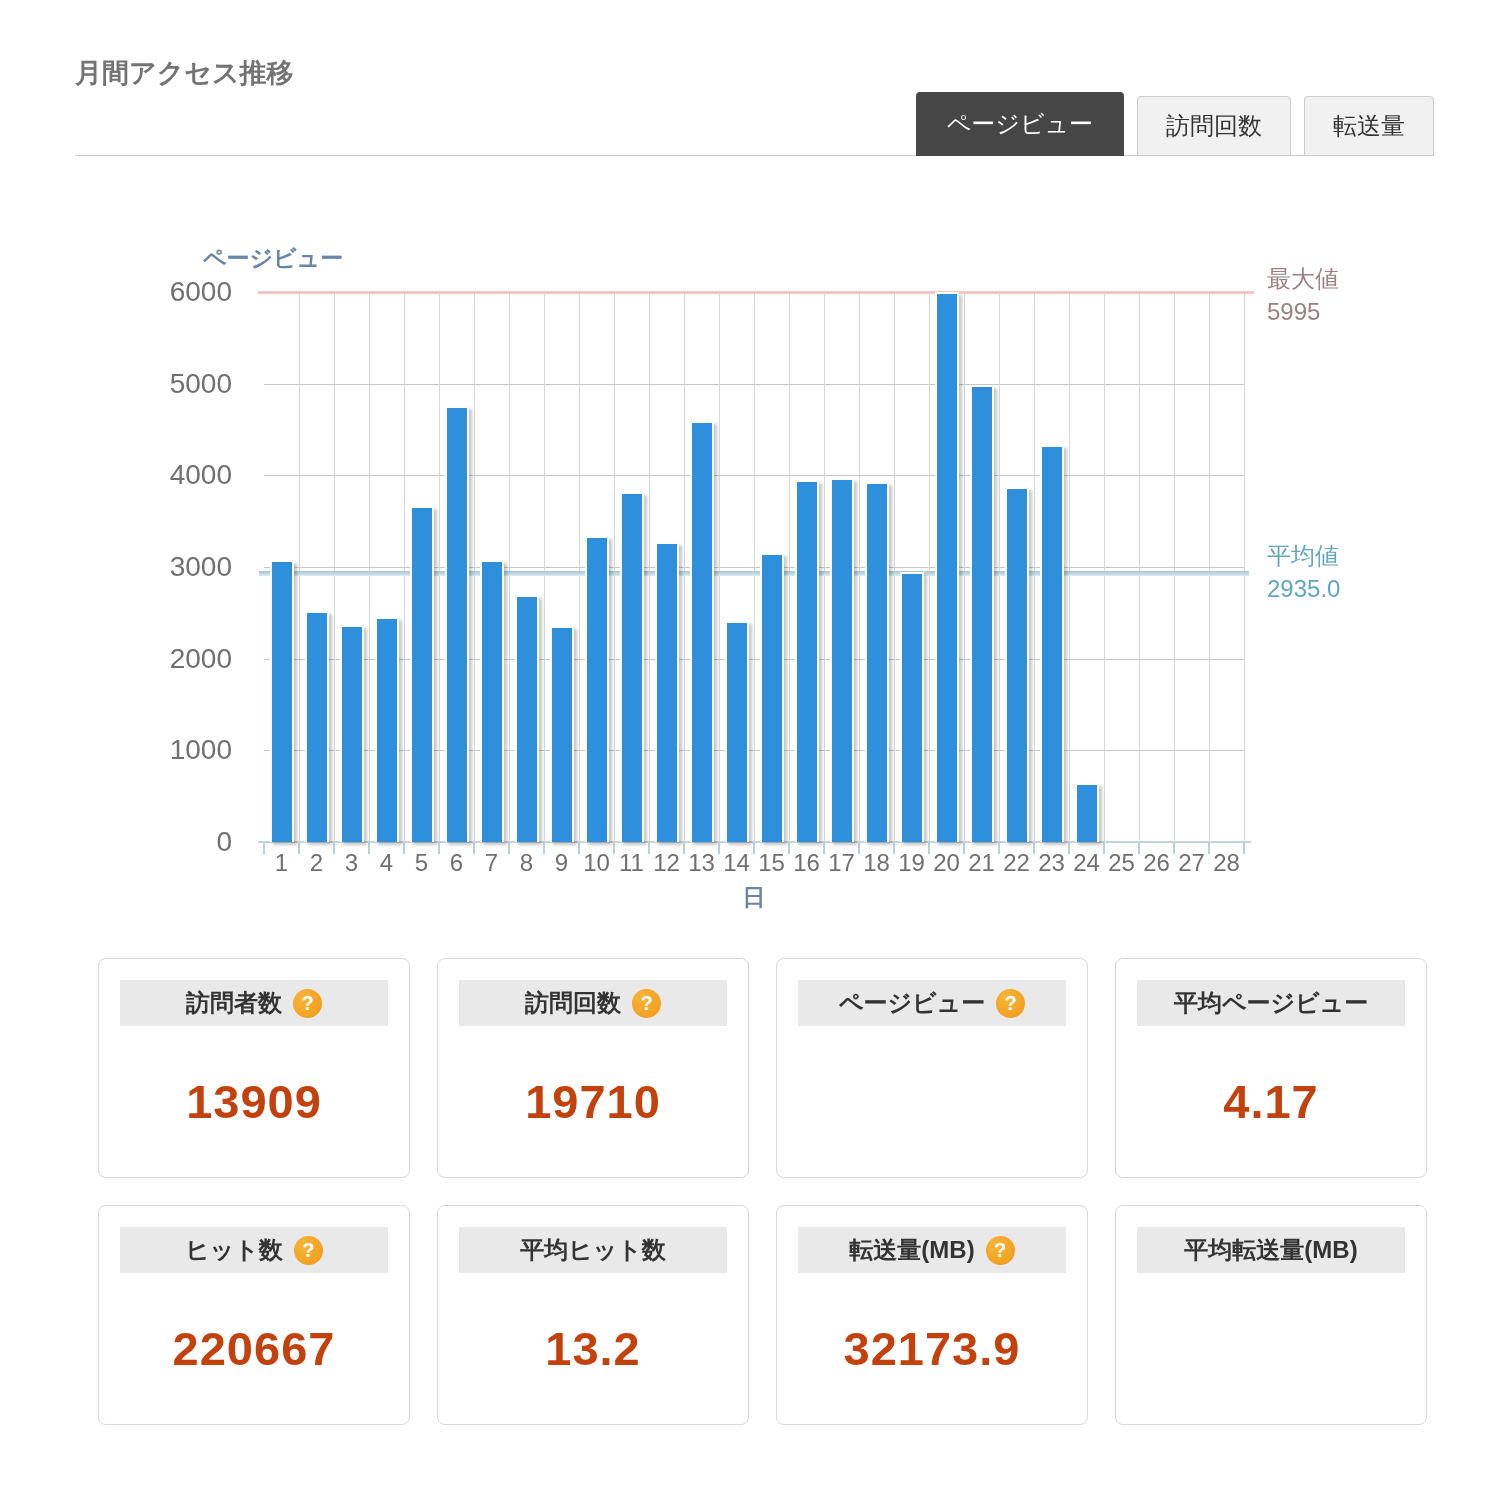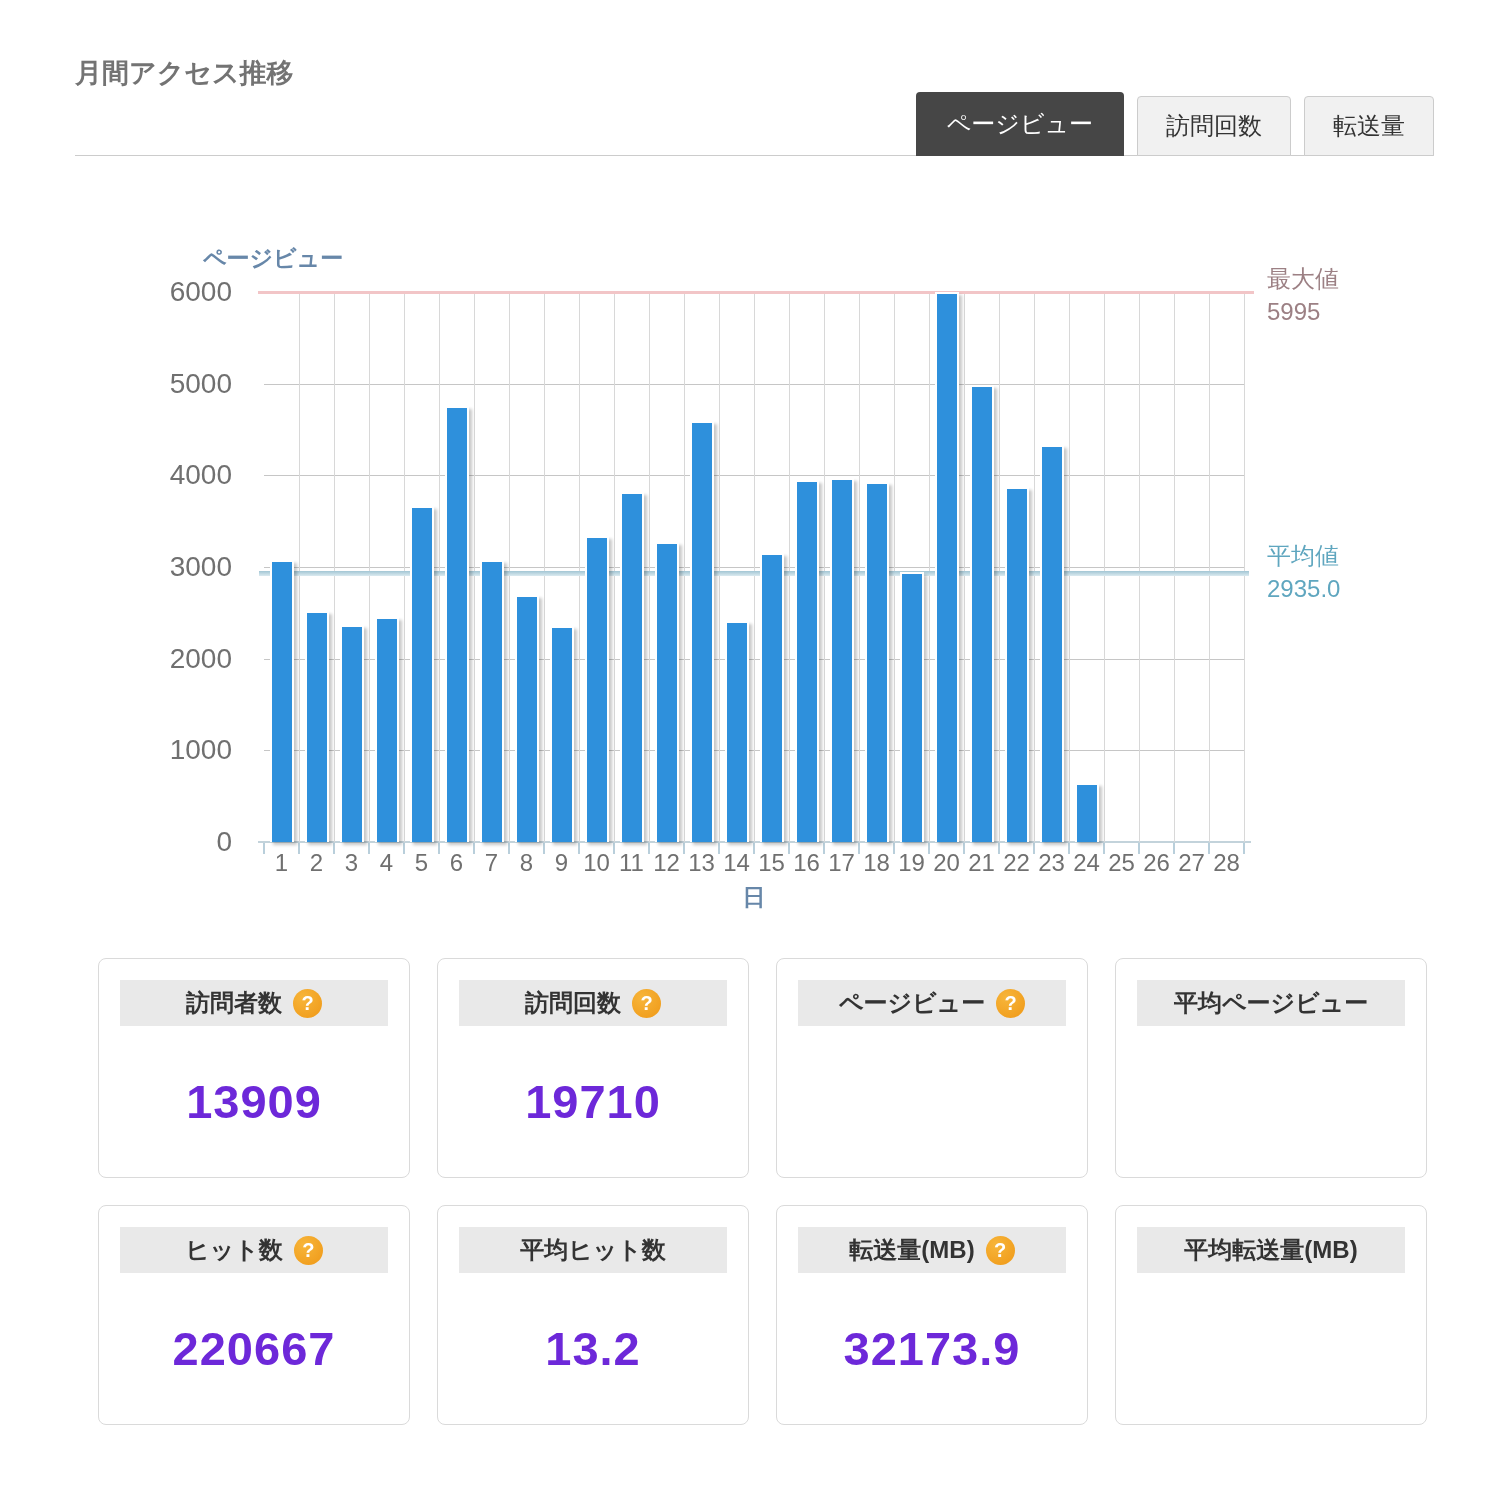--- a/index.html
+++ b/index.html
@@ -93,21 +93,21 @@
   }
   .help{
     width:29px;height:29px;border-radius:50%;flex:0 0 auto;
     background:radial-gradient(circle at 35% 30%,#f7b53a,#ef9816);
     color:#fff;font-size:20px;font-weight:bold;
     display:flex;align-items:center;justify-content:center;cursor:pointer;
   }
   .card-value{
     position:absolute;left:0;right:0;top:67px;bottom:0;
     display:flex;align-items:center;justify-content:center;
-    font-size:47px;font-weight:800;color:#6d28d9;letter-spacing:1px;
+    font-size:47px;font-weight:800;color:#c2410c;letter-spacing:1px;
   }
 </style>
 </head>
 <body>
 
 <div class="page-title">月間アクセス推移</div>
 
 <div class="tabs">
   <div class="tab active">ページビュー</div>
   <div class="tab">訪問回数</div>
@@ -280,20 +280,21 @@
     <div class="card">
       <div class="card-head">
         <span>ページビュー</span>
         <span class="help">?</span>
       </div>
     </div>
     <div class="card">
       <div class="card-head">
         <span>平均ページビュー</span>
       </div>
+      <div class="card-value">4.17</div>
     </div>
     <div class="card">
       <div class="card-head">
         <span>ヒット数</span>
         <span class="help">?</span>
       </div>
       <div class="card-value">220667</div>
     </div>
     <div class="card">
       <div class="card-head">

